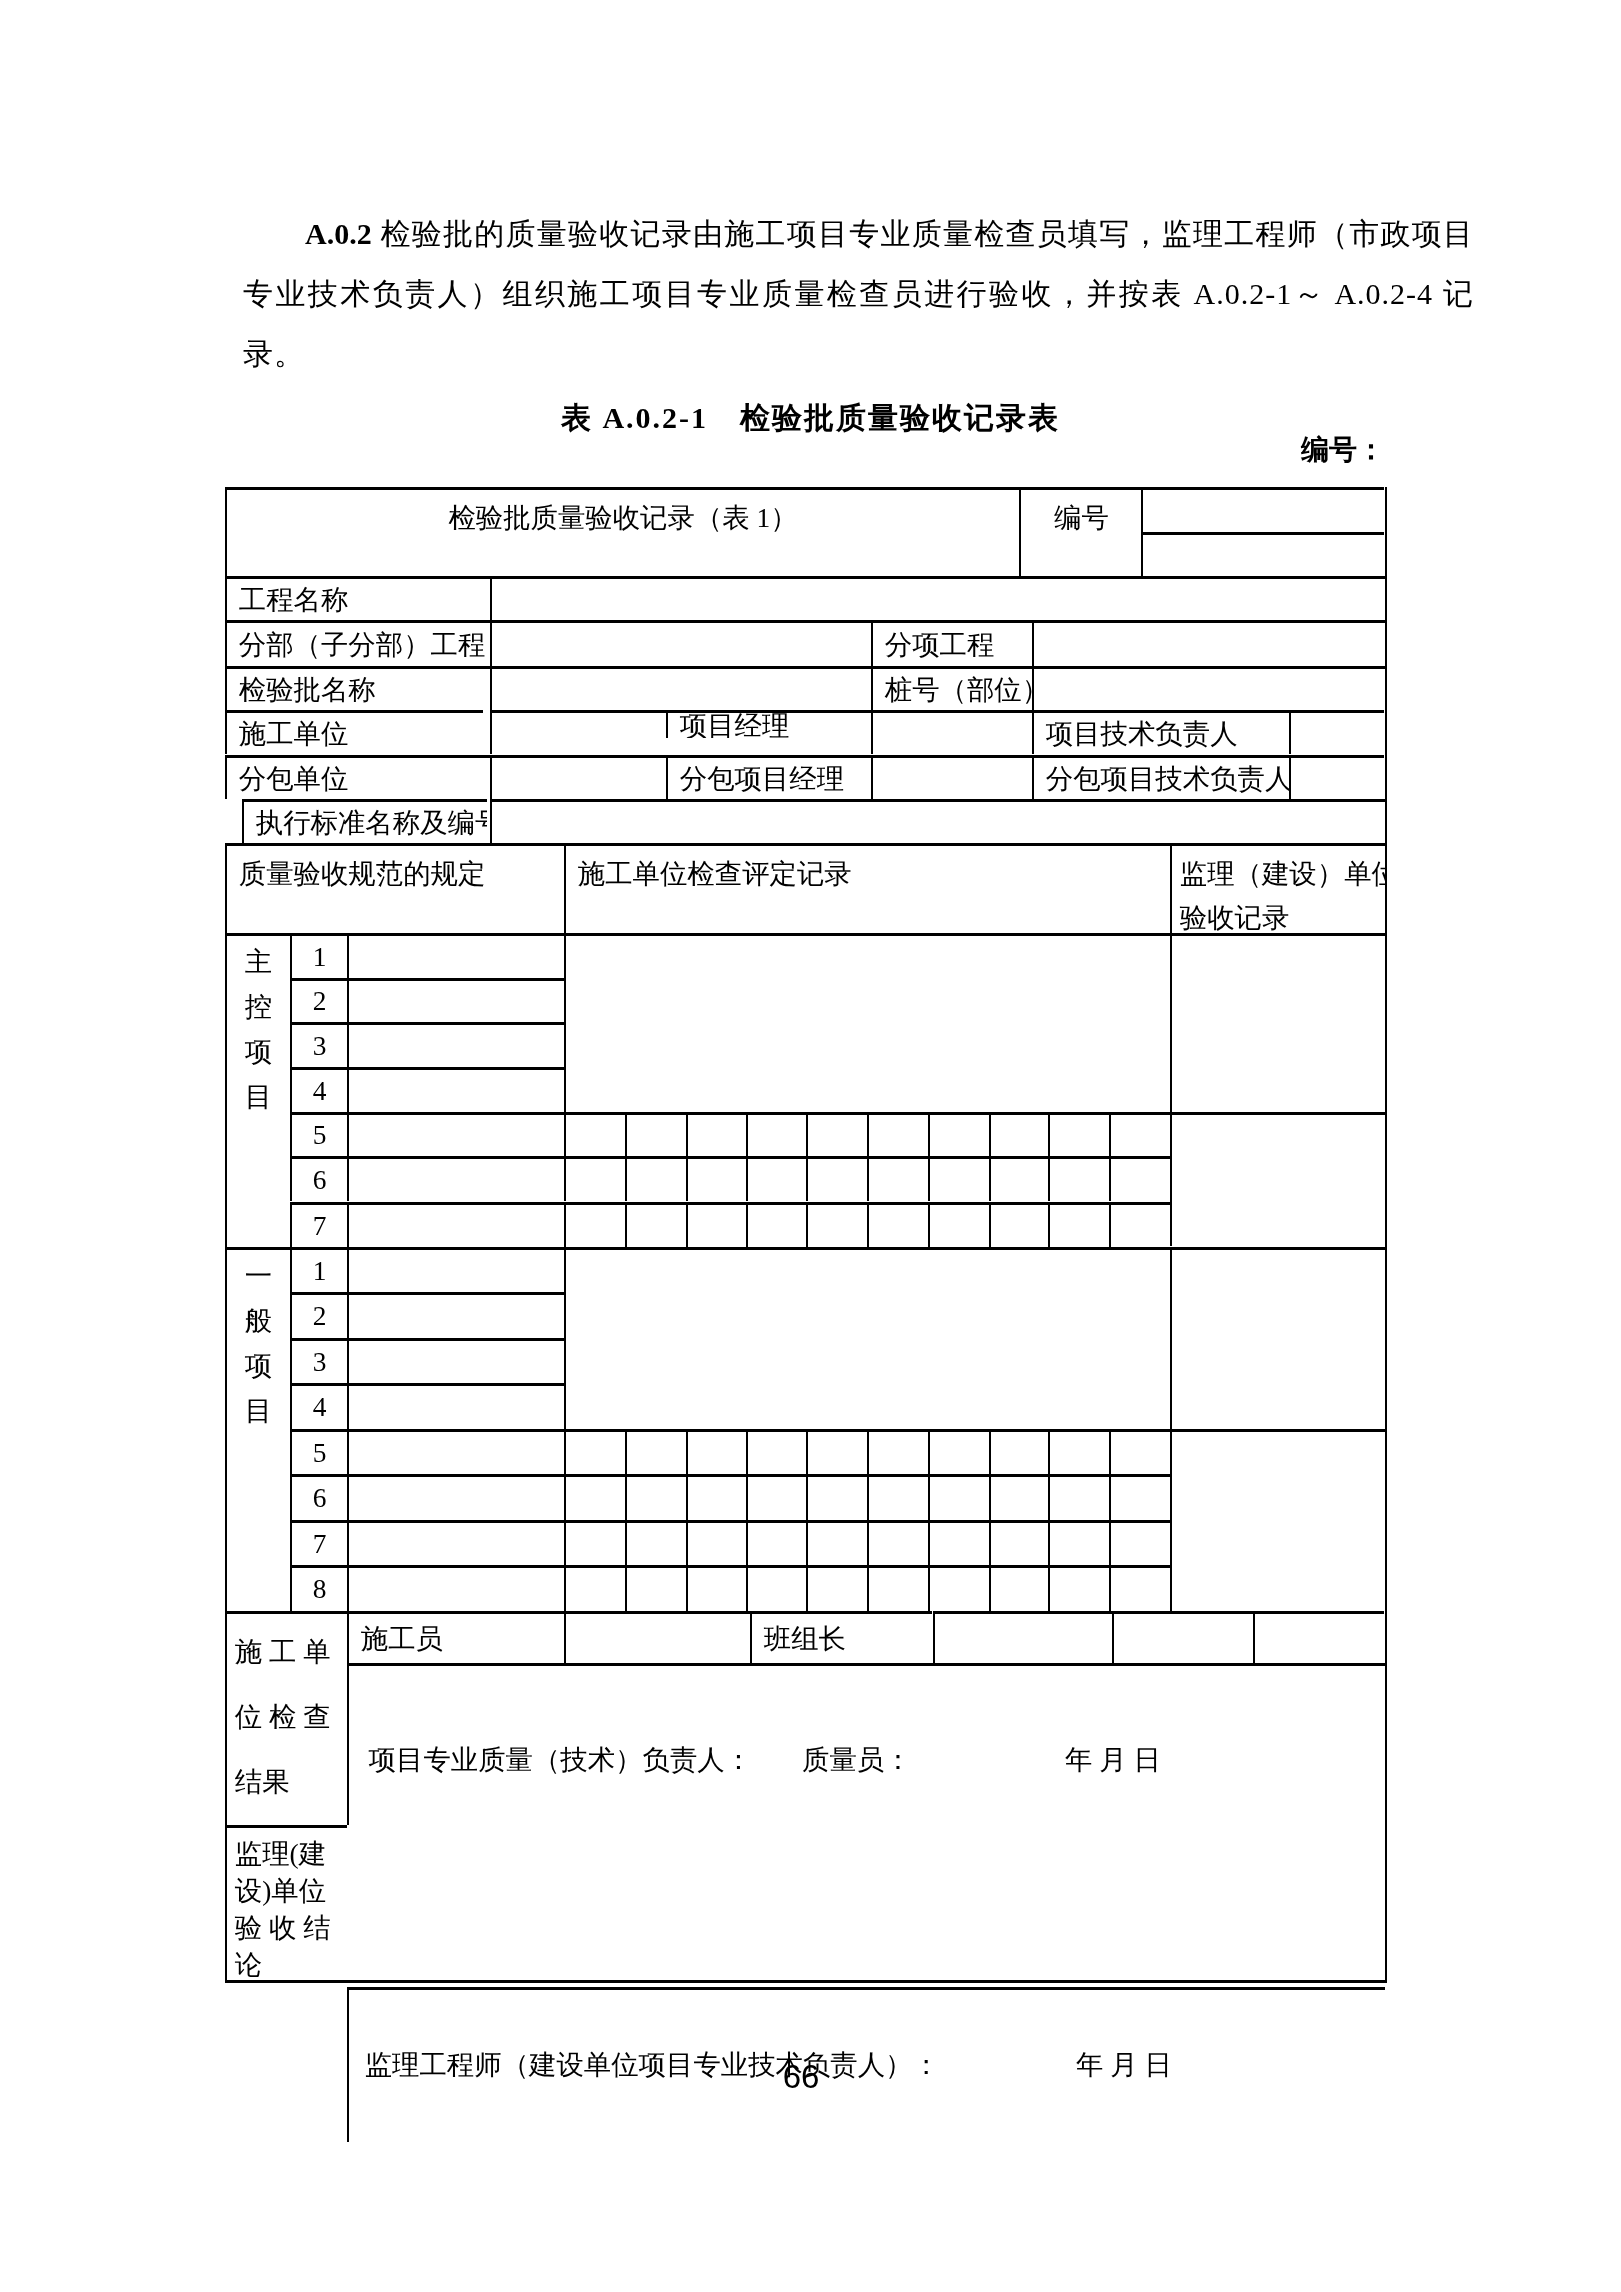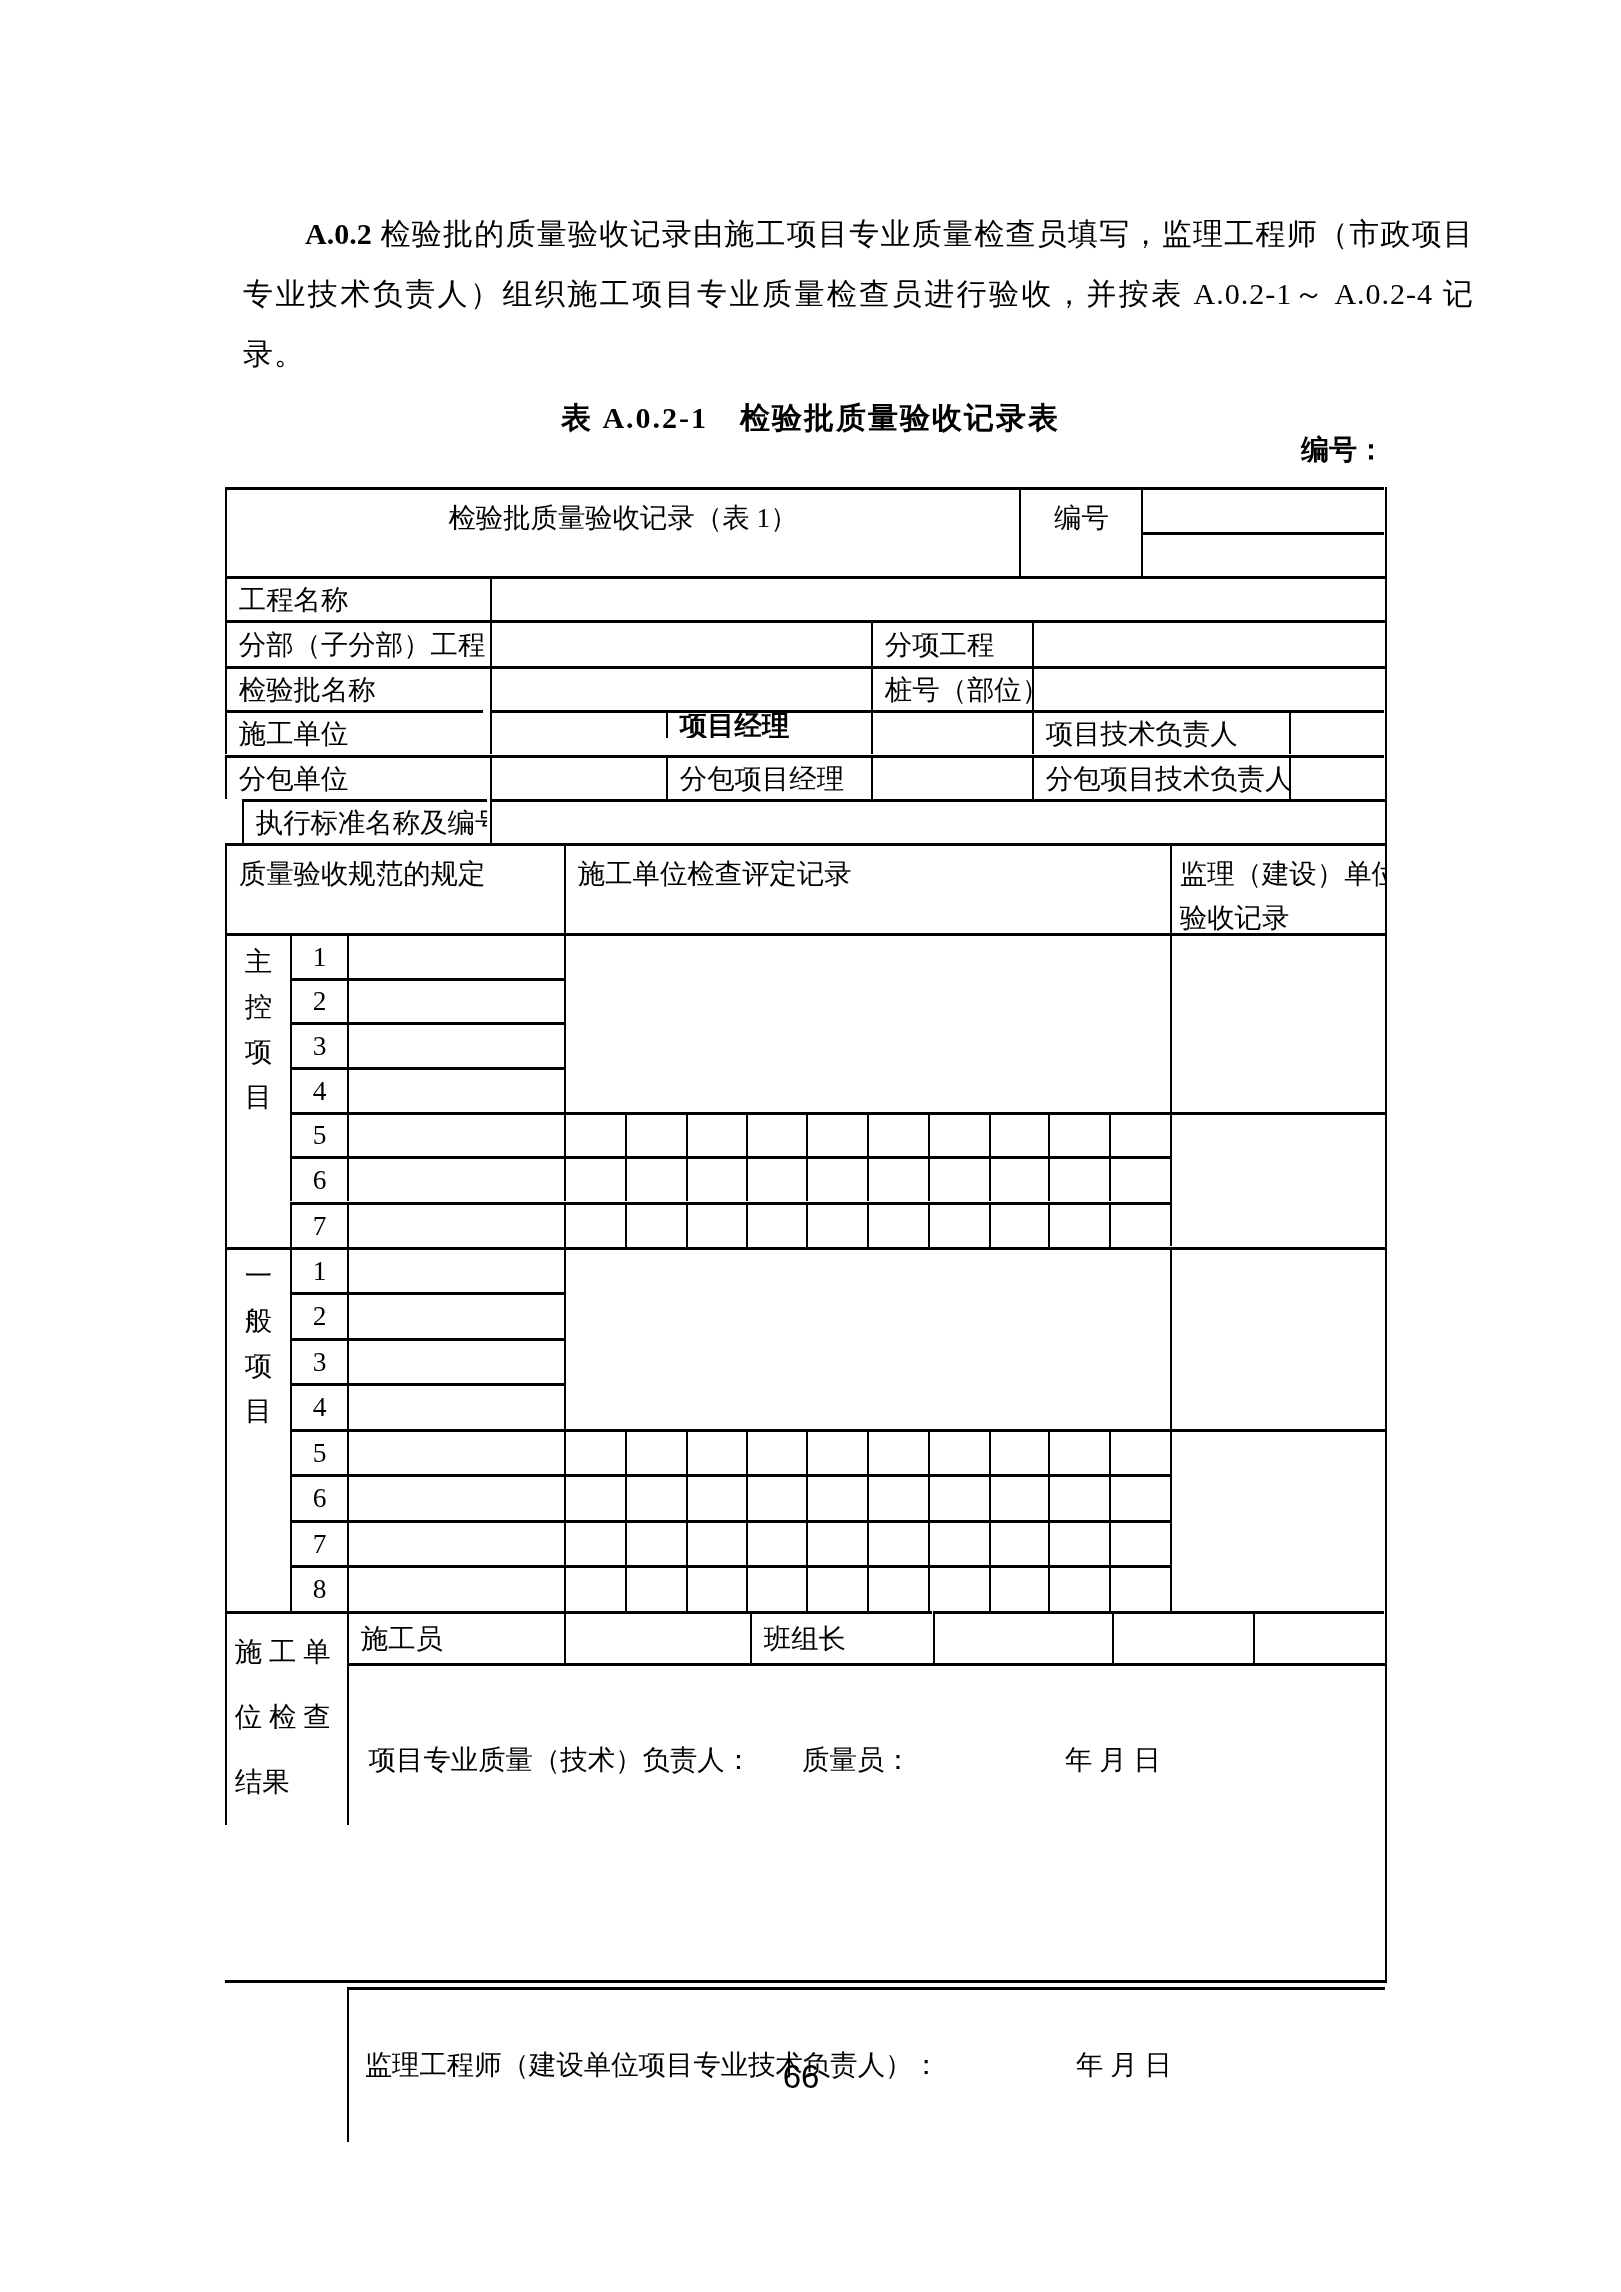--- a/index.html
+++ b/index.html
@@ -68,21 +68,21 @@
   <div class="cell" style="left:646px;top:133px;width:161px;height:46px;">分项工程</div>
   <div class="cell" style="left:807px;top:133px;width:353px;height:46px;"></div>
 
   <div class="cell" style="left:0;top:179px;width:265px;height:44px;">检验批名称</div>
   <div class="cell" style="left:265px;top:179px;width:381px;height:44px;"></div>
   <div class="cell" style="left:646px;top:179px;width:161px;height:44px;">桩号（部位）</div>
   <div class="cell" style="left:807px;top:179px;width:353px;height:44px;"></div>
 
   <div class="cell" style="left:0;top:223px;width:258px;height:44px;">施工单位</div>
   <div class="cell" style="left:265px;top:223px;width:176px;height:44px;"></div>
-  <div class="cell" style="left:441px;top:223px;width:205px;height:28px;font-weight:bold;">项目经理</div>
+  <div class="cell" style="left:441px;top:223px;width:205px;height:28px;">项目经理</div>
   <div class="cell" style="left:646px;top:223px;width:161px;height:44px;"></div>
   <div class="cell" style="left:807px;top:223px;width:258px;height:44px;">项目技术负责人</div>
   <div class="cell" style="left:1064px;top:223px;width:95px;height:44px;"></div>
 
   <div class="cell" style="left:0;top:268px;width:265px;height:44px;">分包单位</div>
   <div class="cell" style="left:265px;top:268px;width:176px;height:44px;"></div>
   <div class="cell" style="left:441px;top:268px;width:205px;height:44px;">分包项目经理</div>
   <div class="cell" style="left:646px;top:268px;width:161px;height:44px;"></div>
   <div class="cell" style="left:807px;top:268px;width:258px;height:44px;">分包项目技术负责人</div>
   <div class="cell" style="left:1064px;top:268px;width:95px;height:44px;"></div>
@@ -231,20 +231,26 @@
   <div class="cell" style="left:525px;top:1124px;width:182px;height:52px;">班组长</div>
   <div class="cell" style="left:708px;top:1124px;width:179px;height:52px;"></div>
   <div class="cell" style="left:887px;top:1124px;width:141px;height:52px;"></div>
   <div class="cell" style="left:1028px;top:1124px;width:131px;height:52px;"></div>
   <div class="cell signcell" style="left:122px;top:1176px;width:1038px;height:162px;">
     <span style="left:19.6px;top:76px;">项目专业质量（技术）负责人：</span>
     <span style="left:453px;top:76px;">质量员：</span>
     <span style="left:716px;top:76px;">年  月  日</span>
   </div>
 
+  <div class="cell multiline tight" style="left:0;top:1338px;width:122px;height:155px;">
+    <div>监理(建</div>
+    <div>设)单位</div>
+    <div>验 收 结</div>
+    <div>论</div>
+  </div>
   <div class="cell signcell" style="left:122px;top:1338px;width:1038px;height:155px;">
     <span style="left:15.7px;top:57px;">监理工程师（建设单位项目专业技术负责人）：</span>
     <span style="left:727px;top:57px;">年  月  日</span>
   </div>
 
 </div>
 
 <div id="page-number">66</div>
 
 

